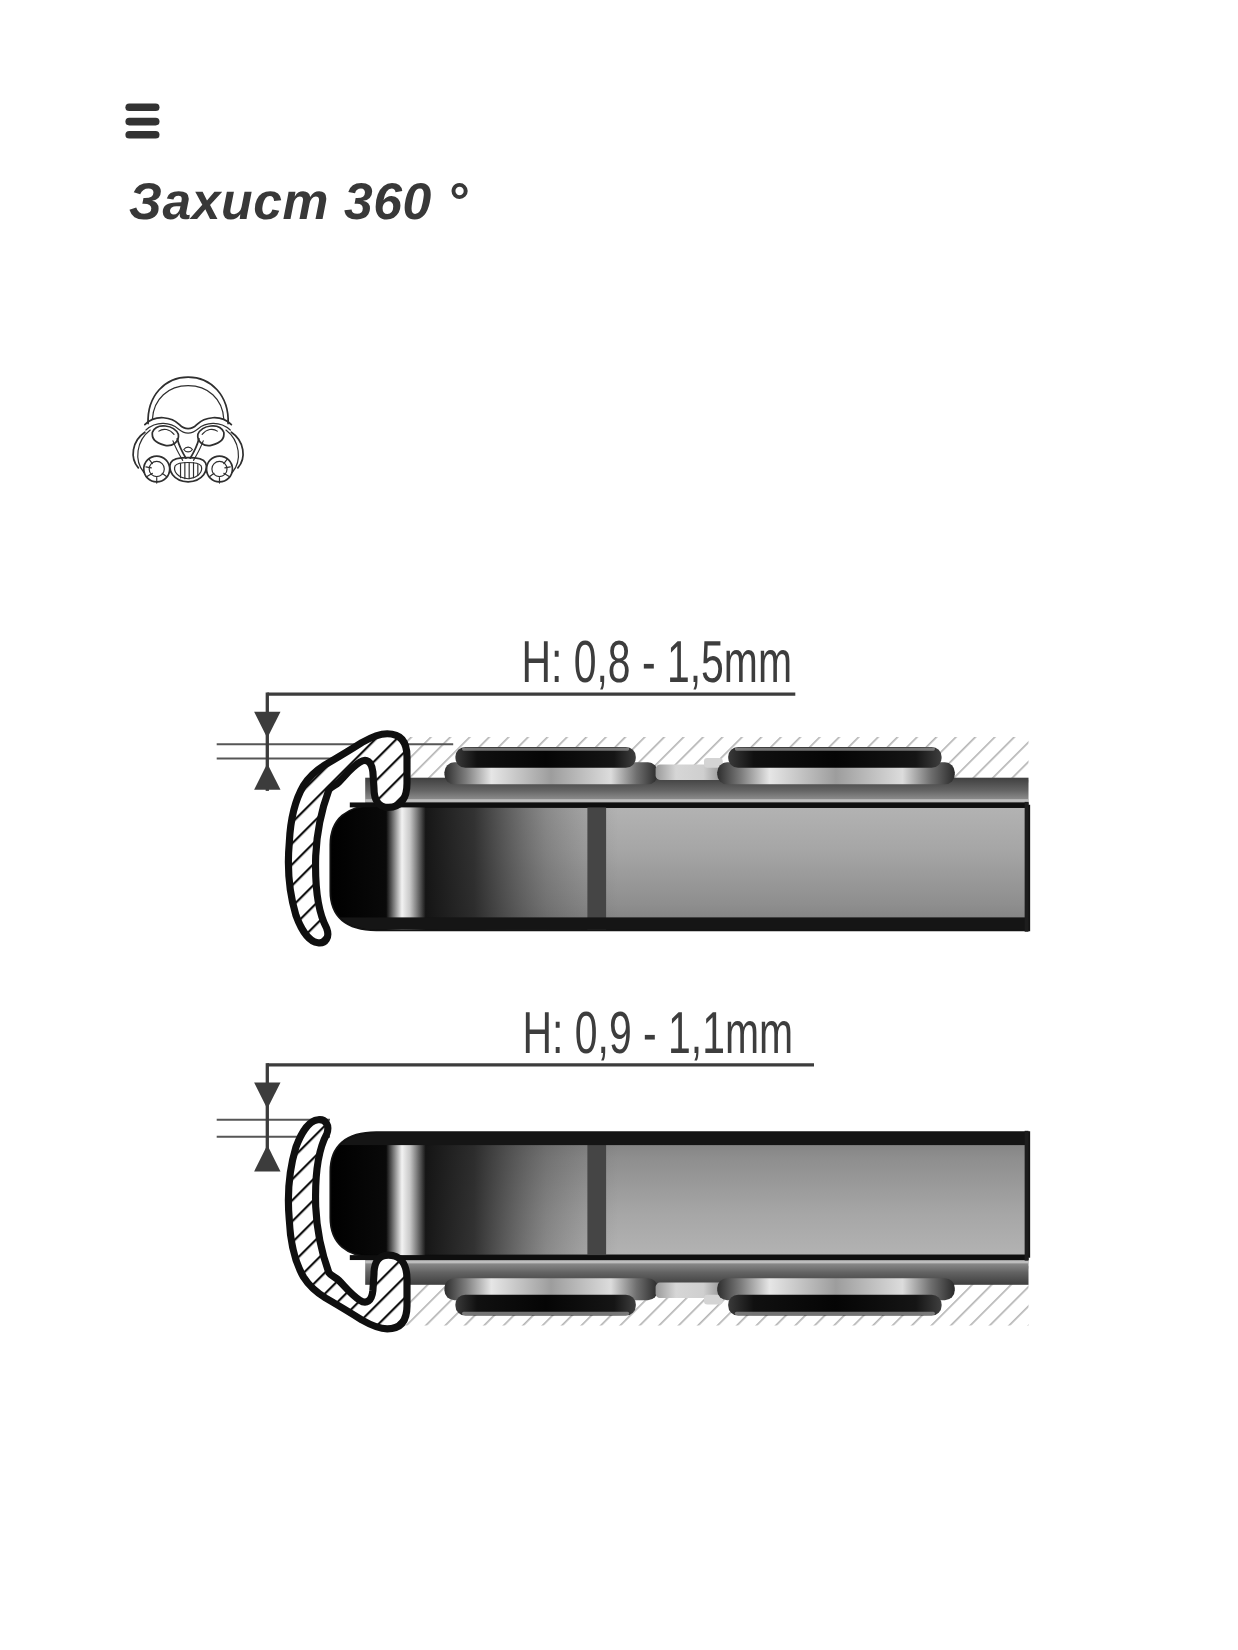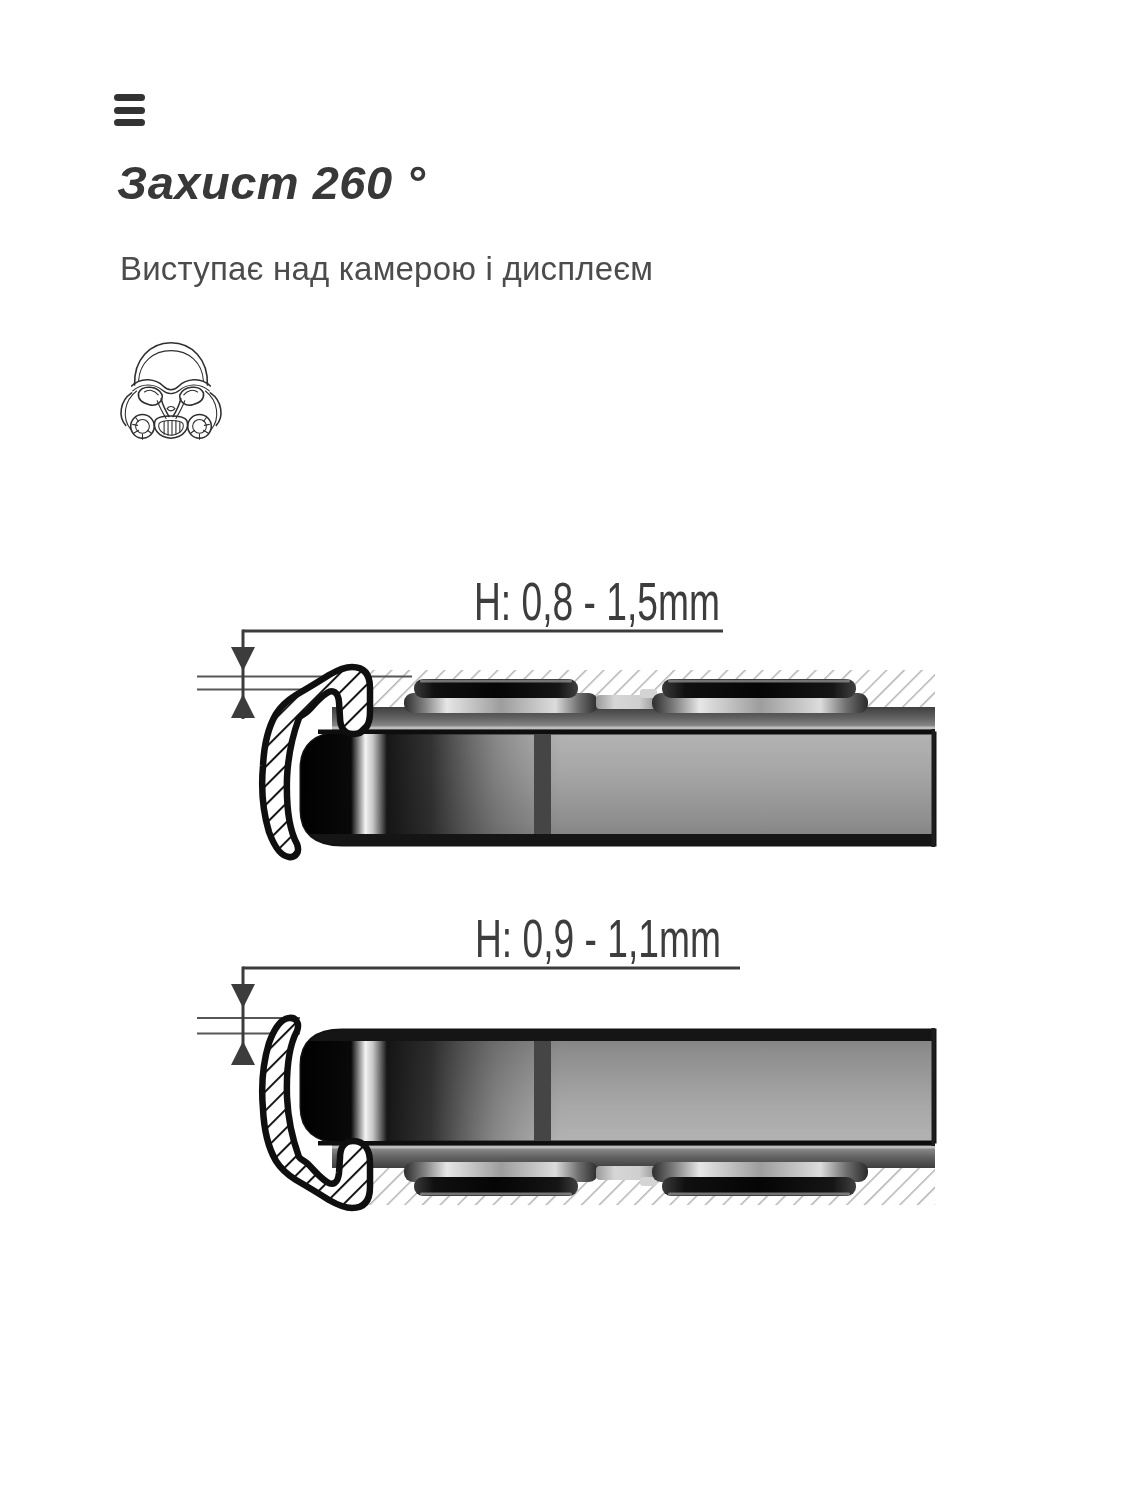--- a/index.html
+++ b/index.html
@@ -22,22 +22,21 @@
 <body>
 
 <div class="page">
 
   <div class="menu-btn">
     <span></span>
     <span></span>
     <span></span>
   </div>
 
-  <div class="title">Захист 260 °</div>
-  <div class="subtitle">Виступає над камерою і дисплеєм</div>
+  <div class="title">Захист 360 °</div>
 
   <svg class="helmet" viewBox="0 0 120 120">
     <g fill="none" stroke="#2f2f2f" stroke-width="1.6" stroke-linecap="round" stroke-linejoin="round">
 
       <path d="M 23,56 C 22,30 39,13 60,13 C 81,13 98,30 97,56"></path>
       <path d="M 27,52 C 28,33 42,21 60,21 C 78,21 92,33 93,52" stroke-width="1.1"></path>
 
       <path d="M 20,57 C 30,47 45,50 52,57 C 57,62 63,62 68,57 C 75,50 90,47 100,57"></path>
       <path d="M 21,62 C 31,53 44,55 51,61 C 57,66 63,66 69,61 C 76,55 89,53 99,62" stroke-width="1.1"></path>
 

